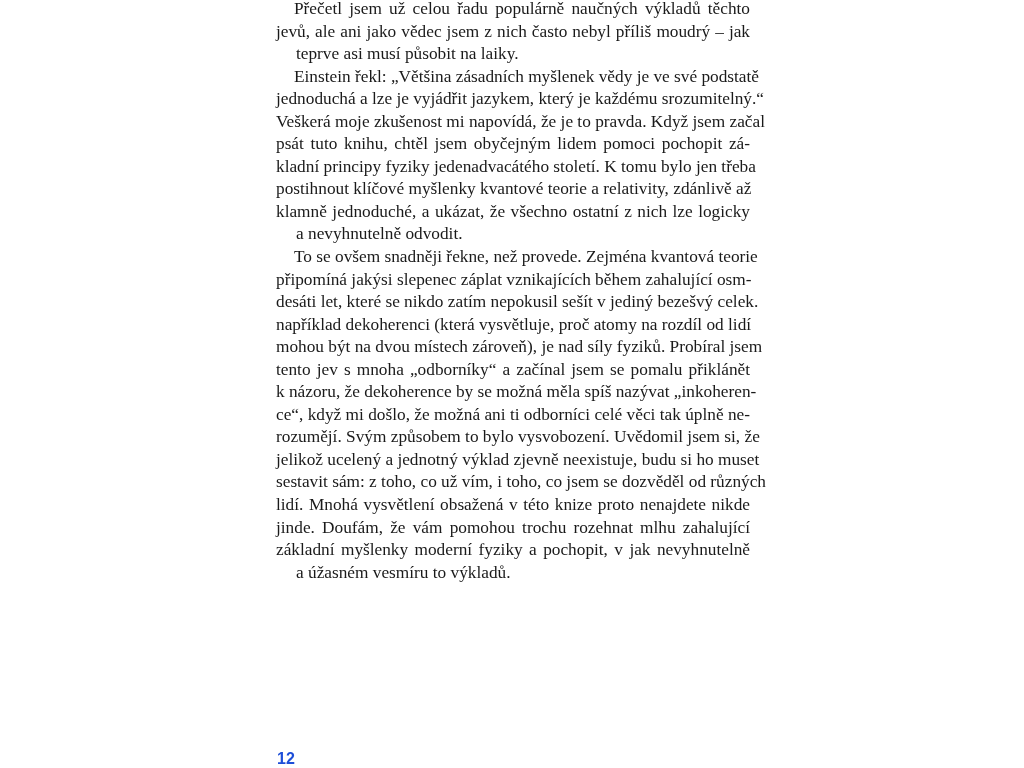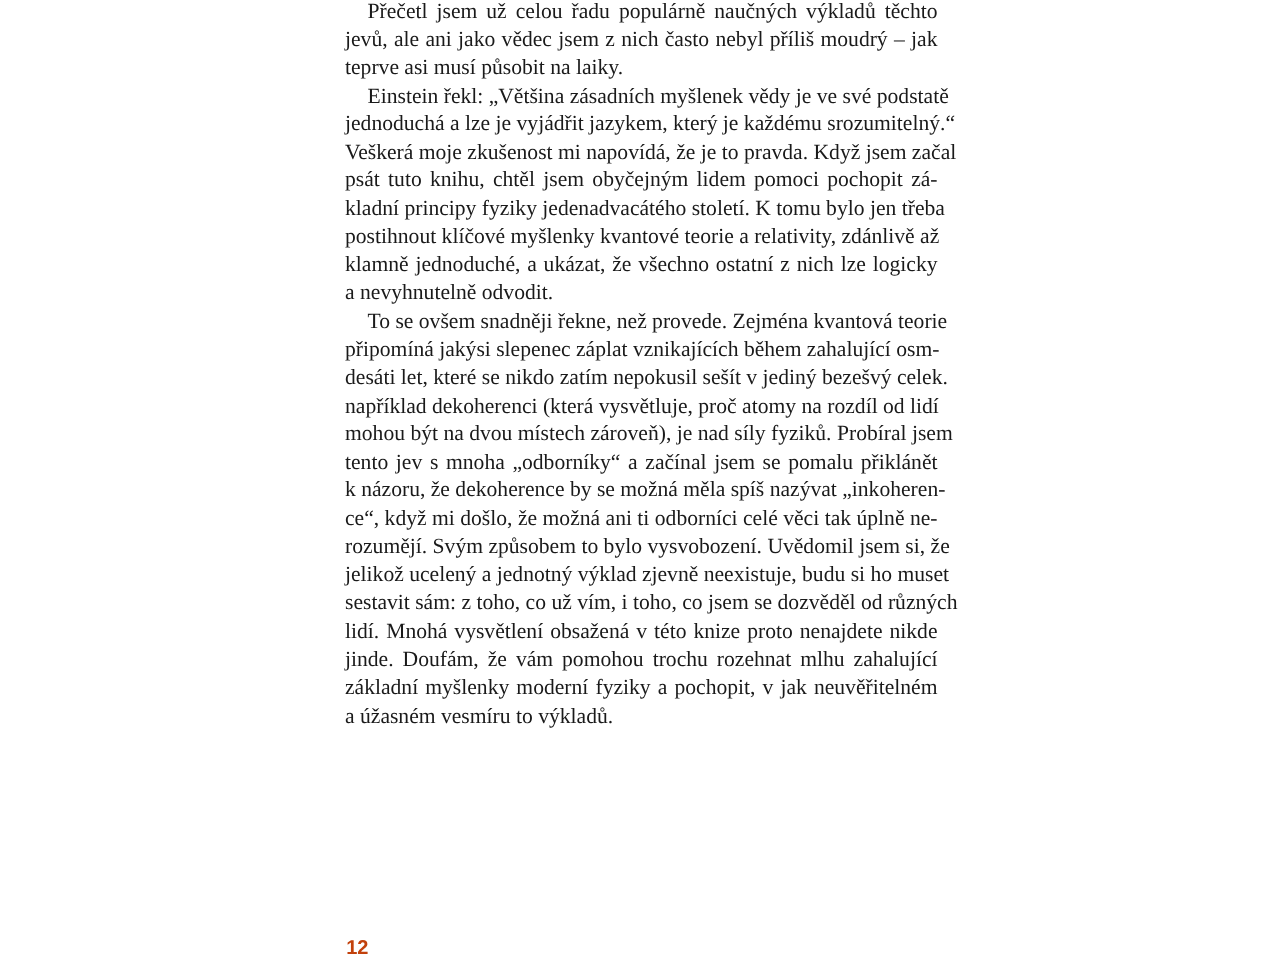--- a/index.html
+++ b/index.html
@@ -8,25 +8,25 @@
     font-family: "Liberation Serif", "DejaVu Serif", serif; color: #1a1a1a;
   }
   .page-text {
     position: absolute; left: 276px; top: -2px; width: 474px;
   }
   .line {
     height: 22.55px; line-height: 22.55px; font-size: 17.3px;
     white-space: nowrap; text-align: justify; text-align-last: justify;
   }
   .line.indent { padding-left: 18px; }
-  .line.last { text-align-last: left; }
+  .line.last { text-align-last: left; margin-left: 20px; }
   .page-number {
     position: absolute; left: 277px; top: 750px;
     font-family: "Liberation Sans", "DejaVu Sans", sans-serif; font-weight: bold; font-size: 16px;
-    color: #c2410c;
+    color: #1d4ed8;
   }
 </style>
 </head>
 <body>
 
 <div class="page-text">
   <div>
     <div class="line indent">Přečetl jsem už celou řadu populárně naučných výkladů těchto</div>
     <div class="line">jevů, ale ani jako vědec jsem z nich často nebyl příliš moudrý – jak</div>
     <div class="line last">teprve asi musí působit na laiky.</div>
@@ -48,18 +48,18 @@
     <div class="line">například dekoherenci (která vysvětluje, proč atomy na rozdíl od lidí</div>
     <div class="line">mohou být na dvou místech zároveň), je nad síly fyziků. Probíral jsem</div>
     <div class="line">tento jev s mnoha „odborníky“ a začínal jsem se pomalu přiklánět</div>
     <div class="line">k názoru, že dekoherence by se možná měla spíš nazývat „inkoheren-</div>
     <div class="line">ce“, když mi došlo, že možná ani ti odborníci celé věci tak úplně ne-</div>
     <div class="line">rozumějí. Svým způsobem to bylo vysvobození. Uvědomil jsem si, že</div>
     <div class="line">jelikož ucelený a jednotný výklad zjevně neexistuje, budu si ho muset</div>
     <div class="line">sestavit sám: z toho, co už vím, i toho, co jsem se dozvěděl od různých</div>
     <div class="line">lidí. Mnohá vysvětlení obsažená v této knize proto nenajdete nikde</div>
     <div class="line">jinde. Doufám, že vám pomohou trochu rozehnat mlhu zahalující</div>
-    <div class="line">základní myšlenky moderní fyziky a pochopit, v jak neuvěřitelném</div>
+    <div class="line">základní myšlenky moderní fyziky a pochopit, v jak nevyhnutelně</div>
     <div class="line last">a úžasném vesmíru to výkladů.</div>
   </div>
 </div>
 
 <div class="page-number">12</div>
 
 </body></html>

